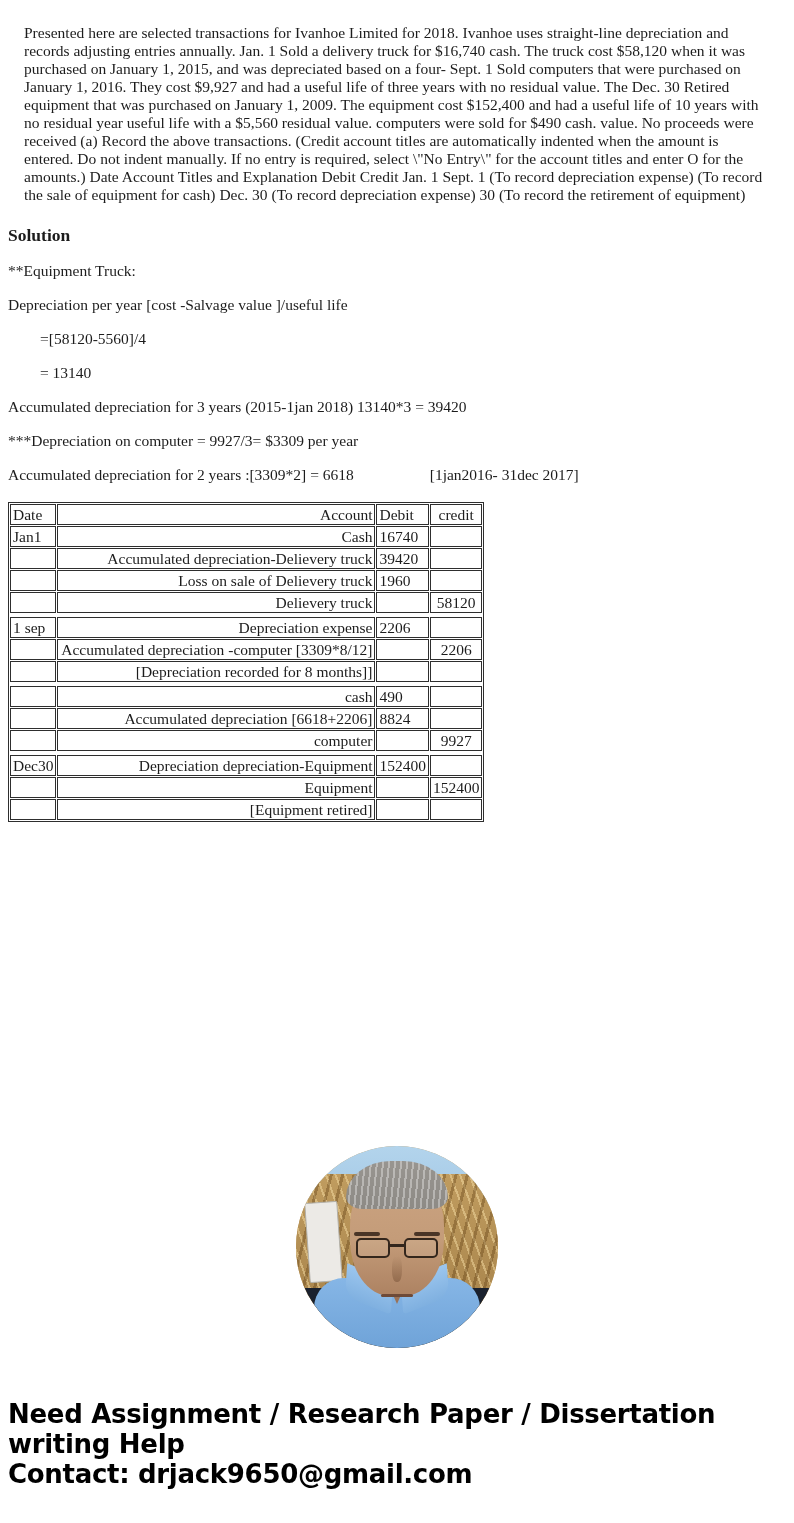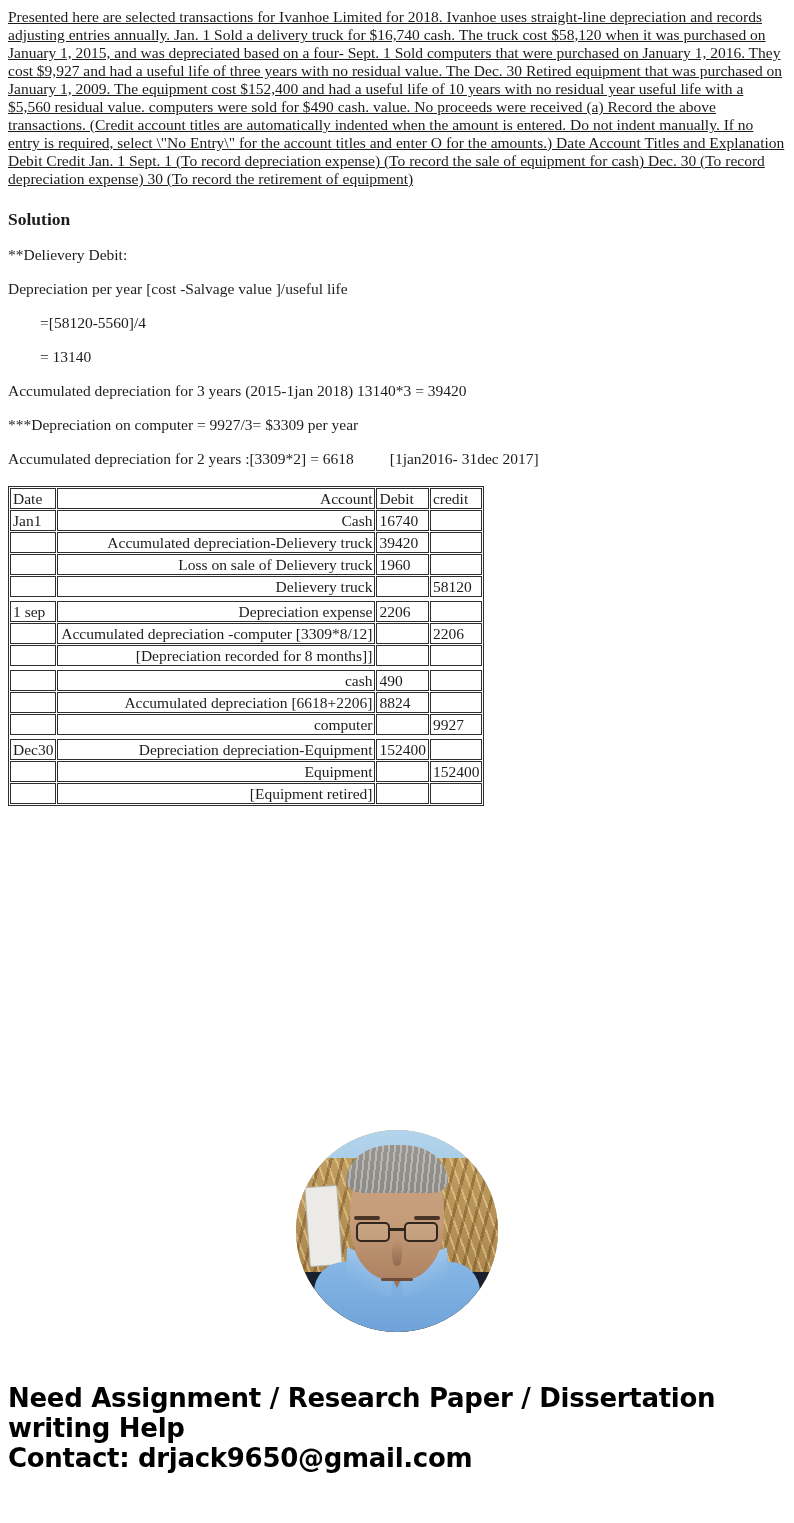--- a/index.html
+++ b/index.html
@@ -7,43 +7,43 @@
     --avatar-sky:#a4c9e6; --avatar-curtain:#c09c5f; --avatar-dark:#1a212e;
     --avatar-shirt:#86b6e6; --avatar-skin:#c49c79; --avatar-hair:#8d8a85;
   }
   *{box-sizing:border-box;}
   html,body{background:#fff;}
   body{
     margin:8px; width:778px;
     font-family:"Liberation Serif", serif;
     font-size:15.5px; line-height:18px; color:var(--ink,#1c1c1c);
   }
-  p.problem{margin:0;text-decoration:underline;}
+  p.problem{margin:16px;}
   h3.solution-heading{
     font-size:17.5px; line-height:21px; margin:21px 0 0; font-weight:bold;
     color:var(--ink);
   }
   .sol-line{margin:16px 0 0;}
   .sol-line.indent{padding-left:32px;}
-  .sol-note{display:inline-block; margin-left:36px;}
+  .sol-note{display:inline-block; margin-left:76px;}
   table.journal{
     margin-top:18px;
     border-collapse:separate; border-spacing:1px;
     border:1px solid var(--table-border,#2e2e2e);
     font-size:15.5px;
   }
   table.journal td{
     border:1px solid var(--table-border,#2e2e2e);
     padding:0 2px; line-height:19px; vertical-align:top;
     white-space:nowrap; overflow:hidden;
   }
   table.journal td.c0{width:44px;}
   table.journal td.c1{width:318px;text-align:right;}
   table.journal td.c2{width:46px;}
-  table.journal td.c3{width:51px;}
+  table.journal td.c3{width:51px;text-align:center;}
   table.journal tr.gap td{border:none; height:2px; padding:0; line-height:2px;}
   
   .avatar-wrap{
     position:relative; width:202px; height:202px; margin:324px auto 0;
     border-radius:50%; overflow:hidden; background:var(--avatar-curtain,#c09c5f);
   }
   .av-sky{position:absolute; left:0; right:0; top:0; height:58px;
     background:linear-gradient(#b3d4ec, var(--avatar-sky,#a4c9e6));}
   .av-curtain{position:absolute; left:0; right:0; top:28px; height:132px;
     background:
@@ -100,21 +100,21 @@
 </head>
 <body>
 
 <div>
 
   <p class="problem">Presented here are selected transactions for Ivanhoe Limited for 2018. Ivanhoe uses straight-line depreciation and records adjusting entries annually. Jan. 1 Sold a delivery truck for $16,740 cash. The truck cost $58,120 when it was purchased on January 1, 2015, and was depreciated based on a four- Sept. 1 Sold computers that were purchased on January 1, 2016. They cost $9,927 and had a useful life of three years with no residual value. The Dec. 30 Retired equipment that was purchased on January 1, 2009. The equipment cost $152,400 and had a useful life of 10 years with no residual year useful life with a $5,560 residual value. computers were sold for $490 cash. value. No proceeds were received (a) Record the above transactions. (Credit account titles are automatically indented when the amount is entered. Do not indent manually. If no entry is required, select \"No Entry\" for the account titles and enter O for the amounts.) Date Account Titles and Explanation Debit Credit Jan. 1 Sept. 1 (To record depreciation expense) (To record the sale of equipment for cash) Dec. 30 (To record depreciation expense) 30 (To record the retirement of equipment)</p>
 
   <h3 class="solution-heading">Solution</h3>
 
   <div>
-    <p class="sol-line">**Delievery Debit:</p>
+    <p class="sol-line">**Equipment Truck:</p>
     <p class="sol-line">Depreciation per year [cost -Salvage value ]/useful life</p>
     <p class="sol-line indent">=[58120-5560]/4</p>
     <p class="sol-line indent">= 13140</p>
     <p class="sol-line">Accumulated depreciation for 3 years (2015-1jan 2018) 13140*3 = 39420</p>
     <p class="sol-line">***Depreciation on computer = 9927/3= $3309 per year</p>
     <p class="sol-line"><span>Accumulated depreciation for 2 years :[3309*2] = 6618</span><span class="sol-note">[1jan2016- 31dec 2017]</span></p>
   </div>
 
   <table class="journal">
     <tbody>

